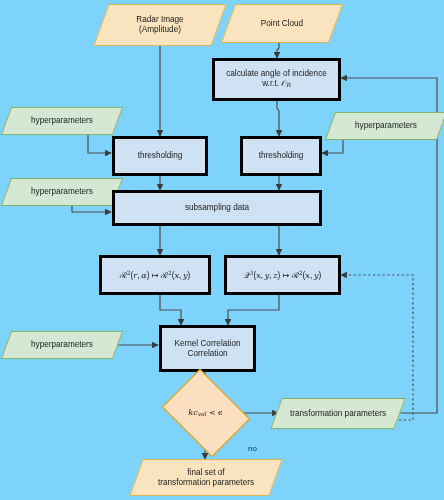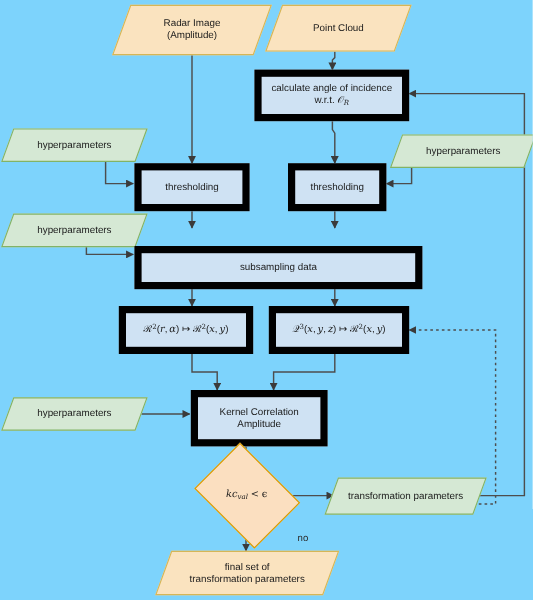--- a/index.html
+++ b/index.html
@@ -35,21 +35,21 @@
   }
   .node .lbl {
     display: block;
     width: 100%;
     padding: 0 4px;
     box-sizing: border-box;
   }
   
   .proc {
     background: #cfe2f3;
-    border: 6px solid #000000;
+    border: 3px solid #000000;
     font-size: 8.2px;
   }
   
   .para {
     background: transparent;
     border: none;
     font-size: 8.2px;
   }
   .para .skew {
     position: absolute;
@@ -197,45 +197,45 @@
 
   <div class="node proc" style="left:240px; top:136px; width:82px; height:40px;">
     <span class="lbl">thresholding</span>
   </div>
 
   <div class="node para para-green" style="left:6px; top:178px; width:112px; height:28px;">
     <span class="skew"></span>
     <span class="lbl">hyperparameters</span>
   </div>
 
-  <div class="node proc" style="left:112px; top:190px; width:240px; height:36px;margin-top:15px;">
+  <div class="node proc" style="left:112px; top:190px; width:210px; height:36px;">
     <span class="lbl">subsampling data</span>
   </div>
 
   <div class="node proc" style="left:99px; top:255px; width:112px; height:40px;">
     <span class="lbl">
       <span class="mathsym">ℛ</span><span class="sup">2</span>(<span class="mathvar">r</span>, <span class="mathvar">α</span>) ↦ <span class="mathsym">ℛ</span><span class="sup">2</span>(<span class="mathvar">x</span>, <span class="mathvar">y</span>)
     </span>
   </div>
 
   <div class="node proc" style="left:224px; top:255px; width:117px; height:40px;">
     <span class="lbl">
       <span class="mathsym">𝒬</span><span class="sup">3</span>(<span class="mathvar">x</span>, <span class="mathvar">y</span>, <span class="mathvar">z</span>) ↦ <span class="mathsym">ℛ</span><span class="sup">2</span>(<span class="mathvar">x</span>, <span class="mathvar">y</span>)
     </span>
   </div>
 
   <div class="node para para-green" style="left:6px; top:331px; width:112px; height:28px;">
     <span class="skew"></span>
     <span class="lbl">hyperparameters</span>
   </div>
 
-  <div class="node proc" style="left:159px; top:325px; width:114px; height:47px;">
+  <div class="node proc" style="left:159px; top:325px; width:97px; height:47px;">
     <span class="lbl">
       <span>Kernel Correlation</span><br>
-      <span>Amplitude</span>
+      <span>Correlation</span>
     </span>
   </div>
 
   <div class="node decision" style="left:171px; top:387px; width:69px; height:52px;">
     <span class="dia"></span>
     <span class="lbl">
       <span class="mathvar">kc</span><span class="sub">val</span> <span class="mathsym">&lt;</span> <span class="mathsym">ϵ</span>
     </span>
   </div>
 

